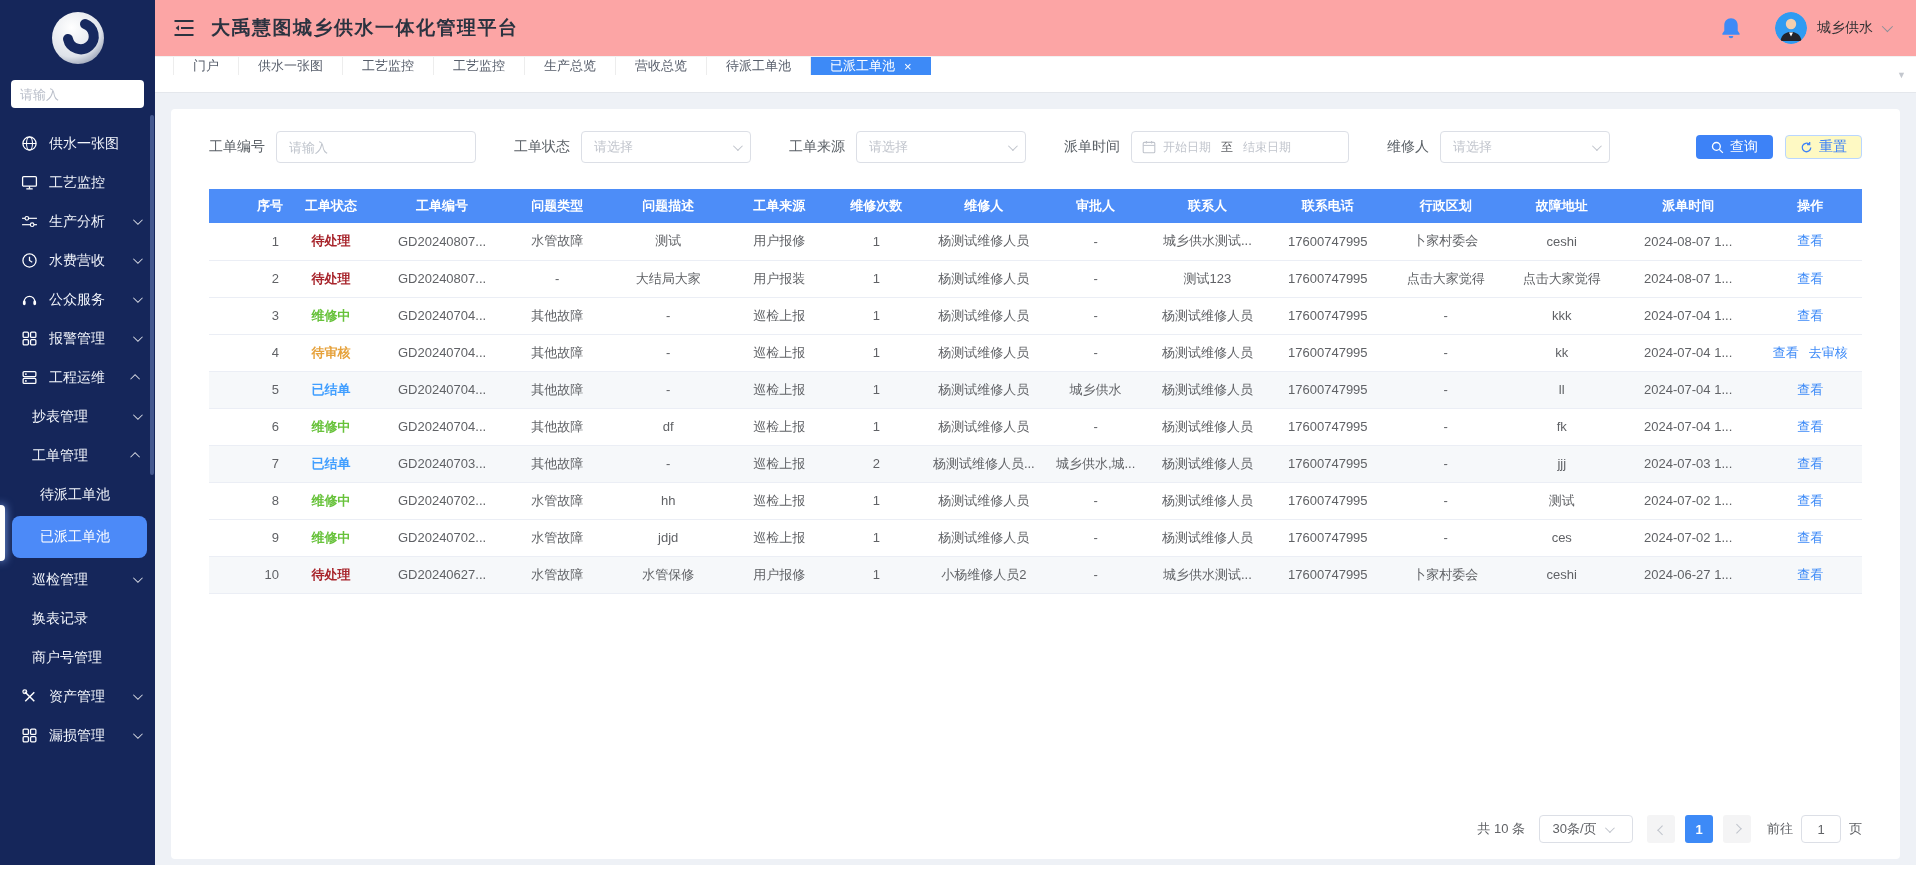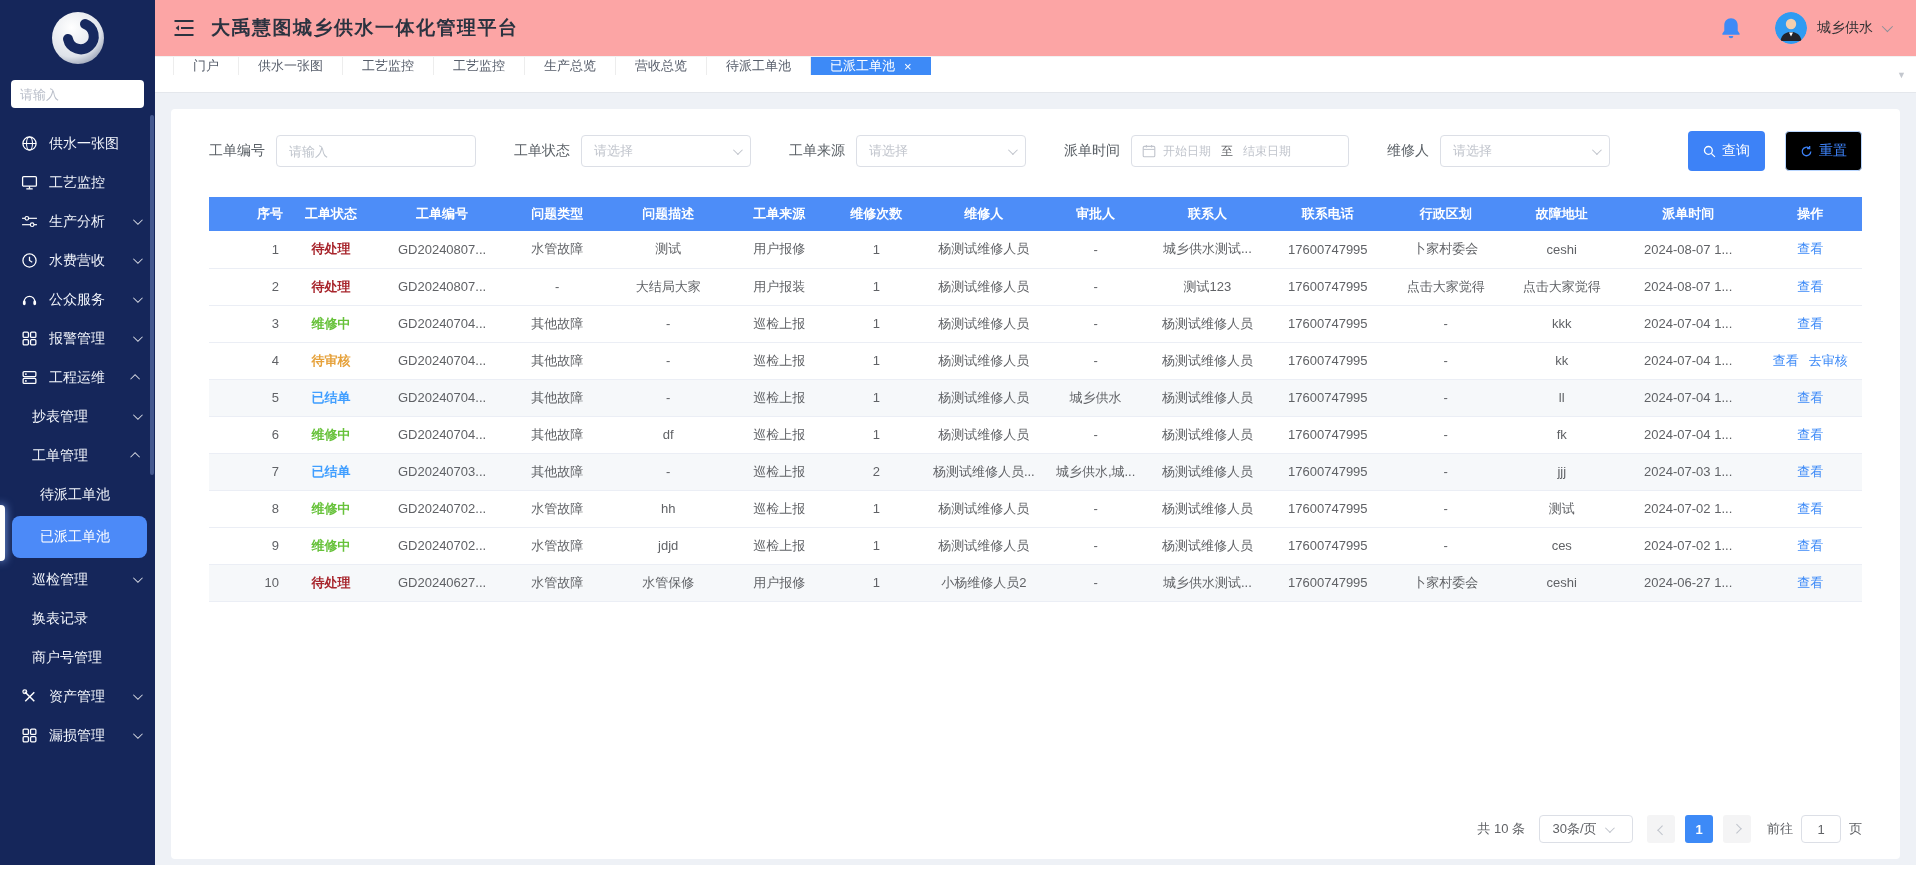--- a/index.html
+++ b/index.html
@@ -54,24 +54,24 @@
   .finput { width:200px; padding:0 12px; font-size:13px; color:#333; outline:none; font-family:inherit; }
   .finput::placeholder { color:#bfc4cc; }
   .fselect { width:170px; display:flex; align-items:center; padding:0 10px 0 12px; cursor:pointer; }
   .fselect .ph { font-size:13px; color:#c0c4cc; flex:1; }
   .sel-chev { width:7px; height:7px; border-right:1.3px solid #c0c4cc; border-bottom:1.3px solid #c0c4cc; transform:rotate(45deg) translateY(-2px); }
   .fdate { width:218px; display:flex; align-items:center; padding:0 10px; cursor:pointer; }
   .fdate .cal { width:14px; height:14px; margin-right:7px; flex:0 0 14px; }
   .fdate .dph { font-size:12px; color:#c0c4cc; white-space:nowrap; }
   .fdate .to { font-size:12px; color:#606266; margin:0 10px; }
   .fbuttons { margin-left:auto; display:flex; align-items:center; }
-  .btn { height:40px; border-radius:4px; display:flex; align-items:center; padding:8px 14px; font-size:14px; cursor:pointer; border:1px solid transparent; font-family:inherit; }
+  .btn { height:24px; border-radius:4px; display:flex; align-items:center; padding:8px 14px; font-size:14px; cursor:pointer; border:1px solid transparent; font-family:inherit; }
   .btn svg { margin-right:6px; }
   .btn-primary { background:#3d82f7; color:#fff; }
-  .btn-plain { background:#000000; border-color:#b9d6ff; color:#3d82f7; margin-left:20px;font-family:Liberation Serif, serif; }
+  .btn-plain { background:#fef9c3; border-color:#b9d6ff; color:#3d82f7; margin-left:12px;font-family:Liberation Serif, serif; }
 
   
   table { width:100%; border-collapse:collapse; table-layout:fixed; margin-top:26px; }
   thead th { background:#4d8df8; color:#fff; font-size:13px; font-weight:700; height:34px; text-align:center; white-space:nowrap; overflow:hidden; }
   tbody td { height:37px; font-size:13px; color:#606266; text-align:center; border-bottom:1px solid #ebeef5; white-space:nowrap; overflow:hidden; text-overflow:ellipsis; padding:0 4px; }
   tbody tr.shaded { background:#f6f8fa; }
   td .status { font-weight:600; }
   td a.op { color:#3d8af7; text-decoration:none; margin:7px 5px; cursor:pointer; }
   th:nth-child(1),  td:nth-child(1)  { width:4.3%;text-align:right; }
   th:nth-child(2),  td:nth-child(2)  { width:5.6%; }

